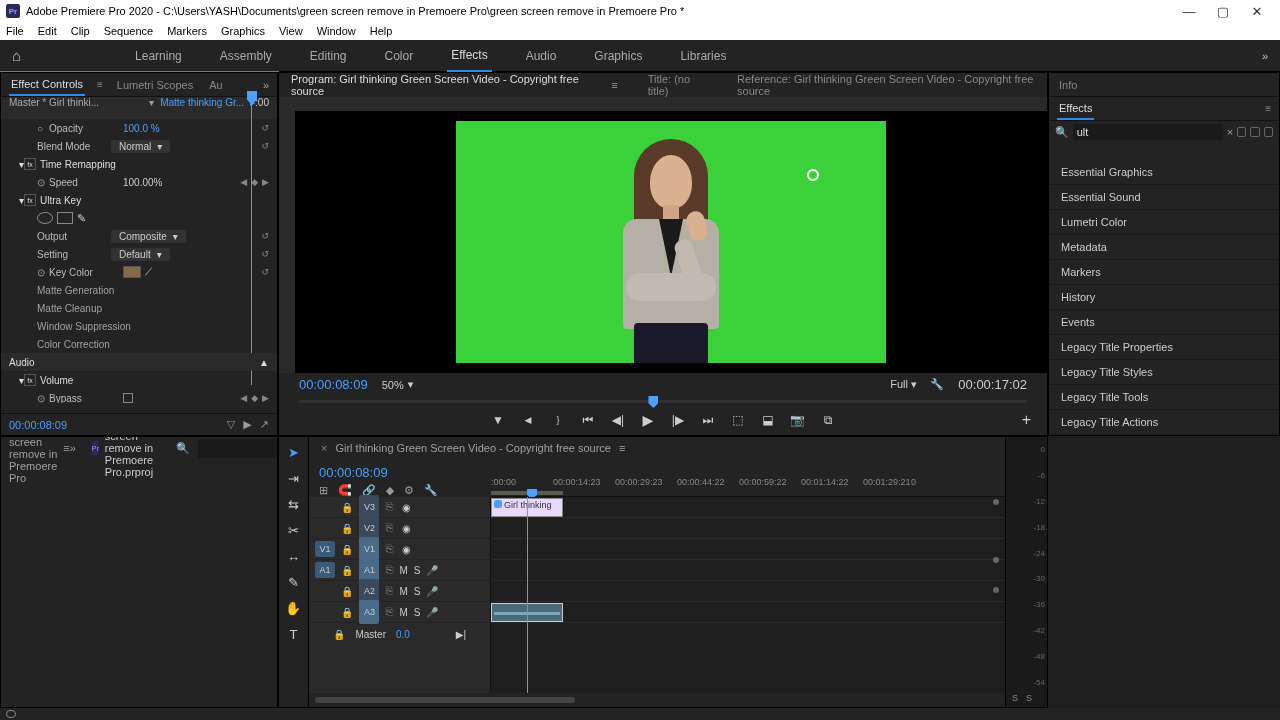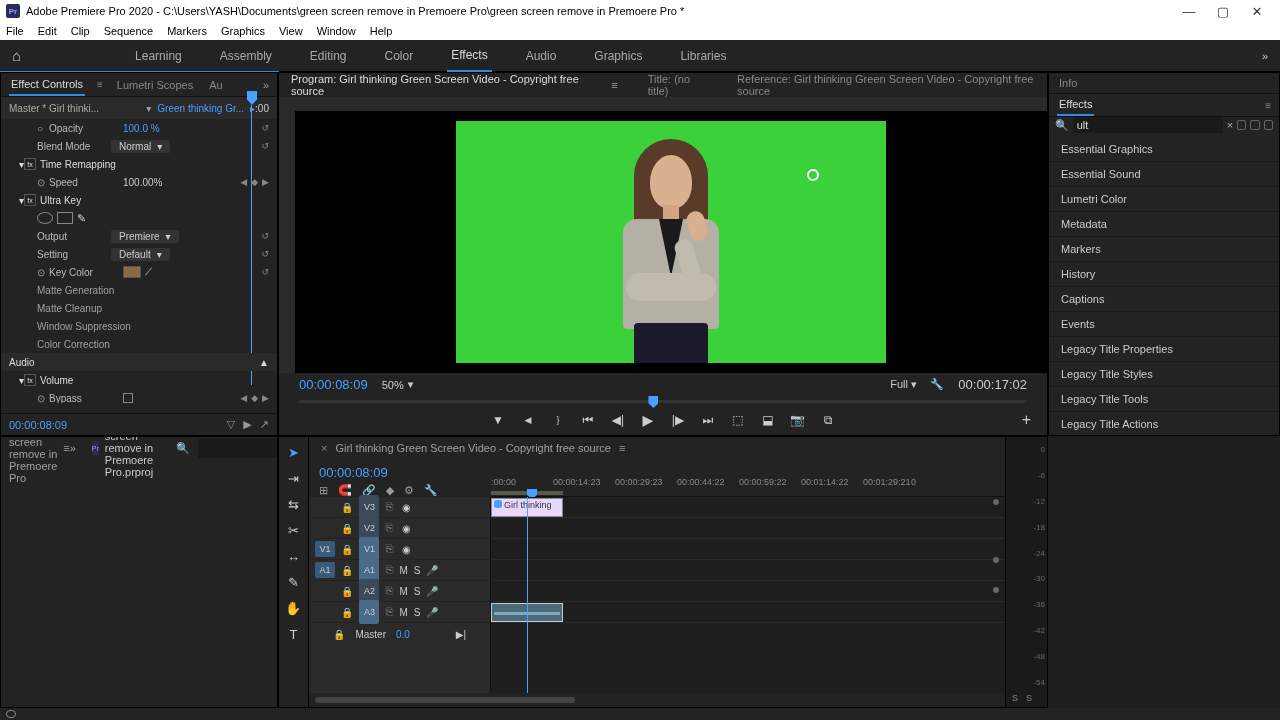--- a/index.html
+++ b/index.html
@@ -17,21 +17,21 @@
 .workspace-bar .overflow-icon { margin-left: auto; color: #ccc; }
 
 .main-grid { display: grid; grid-template-columns: 278px 770px 232px; grid-template-rows: 364px 272px; height: 636px; }
 .panel { background: #232323; border: 1px solid #000; position: relative; overflow: hidden; }
 .tab-row { height: 24px; display: flex; align-items: center; gap: 12px; padding: 0 8px; font-size: 11px; border-bottom: 1px solid #111; }
 .tab-row .tab { color: #888; padding: 4px 2px; }
 .tab-row .tab.active { color: #ddd; border-bottom: 2px solid #2d8ceb; }
 .tab-row .tab-menu { color: #888; font-size: 10px; }
 
 
-.effect-header { height: 22px; display: flex; align-items: center; padding: 0 8px; font-size: 10px; background: #2a2a2a; }
+.effect-header { height: 22px; display: flex; align-items: flex-start; padding: 0 8px; font-size: 10px; background: #2a2a2a; }
 .effect-header .src { color: #aaa; flex: 1; }
 .effect-header .clip { color: #4a9fff; }
 .effect-header .timecode-mini { color: #ccc; margin-left: auto; }
 .ec-body { height: 284px; overflow: hidden; position: relative; }
 .ec-prop { display: flex; align-items: center; height: 18px; padding-left: 36px; font-size: 10px; }
 .ec-prop .lbl { width: 74px; color: #bbb; }
 .ec-prop .val { color: #4a9fff; }
 .ec-prop .dd { background: #333; padding: 1px 8px; color: #ccc; border-radius: 2px; display: inline-flex; align-items: center; gap: 6px; }
 .ec-prop .keyframe { margin-left: auto; margin-right: 8px; color: #888; display: flex; gap: 4px; font-size: 9px; }
 .ec-group { display: flex; align-items: center; height: 18px; padding-left: 18px; font-size: 10px; color: #ddd; }
@@ -199,21 +199,21 @@
     <div class="tab-row">
       <span class="tab active">Effect Controls</span>
       <span class="tab-menu">≡</span>
       <span class="tab">Lumetri Scopes</span>
       <span class="tab">Au</span>
       <span style="margin-left:auto">»</span>
     </div>
     <div class="effect-header">
       <span class="src">Master * Girl thinki...</span>
       <span style="margin:0 6px">▾</span>
-      <span class="clip">Green thinking Gr...</span>
+      <span class="clip">Matte thinking Gr...</span>
       <span style="margin-left:6px;color:#4a9fff">▸</span>
       <span class="timecode-mini">:00</span>
     </div>
     <div class="playhead-marker"></div>
     <div class="playhead-line-ec"></div>
     <div class="ec-body">
       <div class="ec-prop">
           <span style="width:12px">○</span>
           <span class="lbl">Opacity</span>
           <span class="val">100.0 %</span>
@@ -248,21 +248,21 @@
           <span>Ultra Key</span>
         </div>
       <div class="ec-shapes">
           <span style="border-radius:50%"></span>
           <span></span>
           <span style="border:none;color:#ccc">✎</span>
         </div>
       <div class="ec-prop">
           <span class="lbl">Output</span>
           <span class="dd">
-            <span>Premiere</span>
+            <span>Composite</span>
             <span>▾</span>
           </span>
           <span class="keyframe">↺</span>
         </div>
       <div class="ec-prop">
           <span class="lbl">Setting</span>
           <span class="dd">
             <span>Default</span>
             <span>▾</span>
           </span>
@@ -398,21 +398,20 @@
       <div class="eff-item l1"></div>
 
     </div>
     <div class="second-tabs">
       <div class="side-item">Essential Graphics</div>
       <div class="side-item">Essential Sound</div>
       <div class="side-item">Lumetri Color</div>
       <div class="side-item">Metadata</div>
       <div class="side-item">Markers</div>
       <div class="side-item">History</div>
-      <div class="side-item">Captions</div>
       <div class="side-item">Events</div>
       <div class="side-item">Legacy Title Properties</div>
       <div class="side-item">Legacy Title Styles</div>
       <div class="side-item">Legacy Title Tools</div>
       <div class="side-item">Legacy Title Actions</div>
 
     </div>
   </div>
 
   <div class="panel project-panel">

